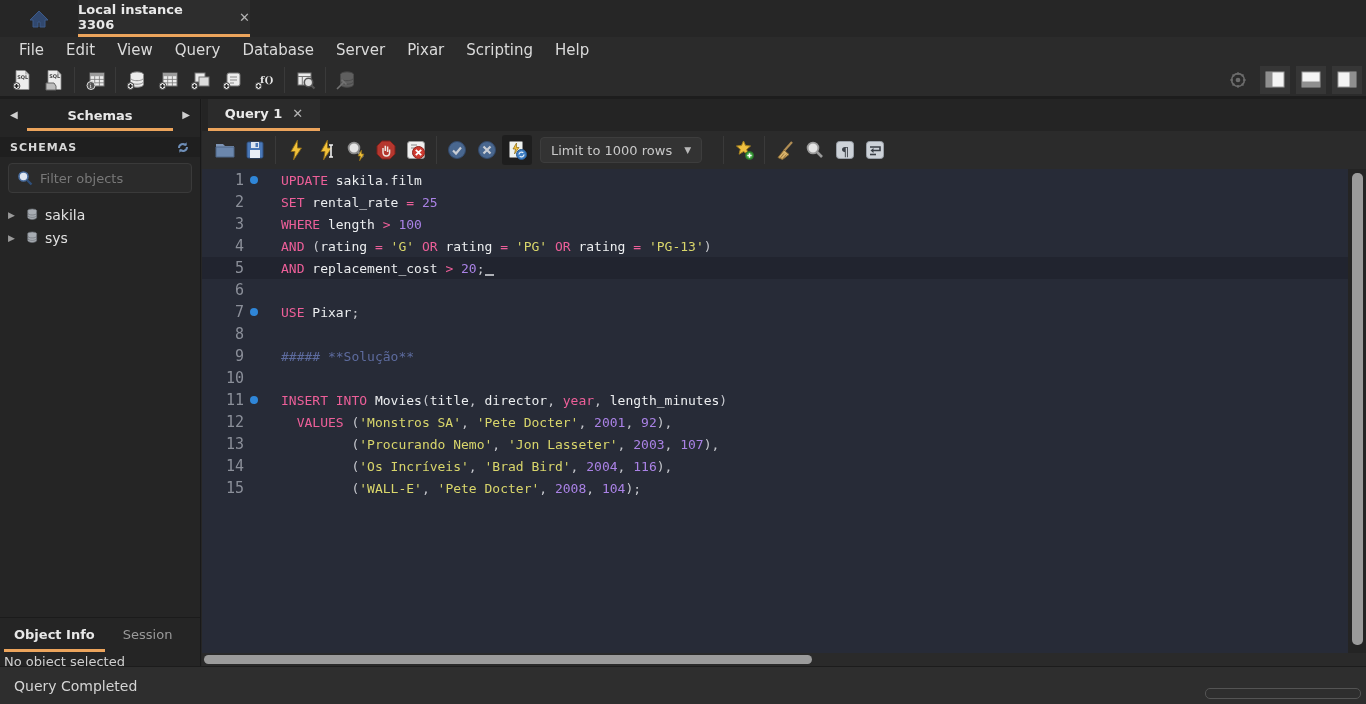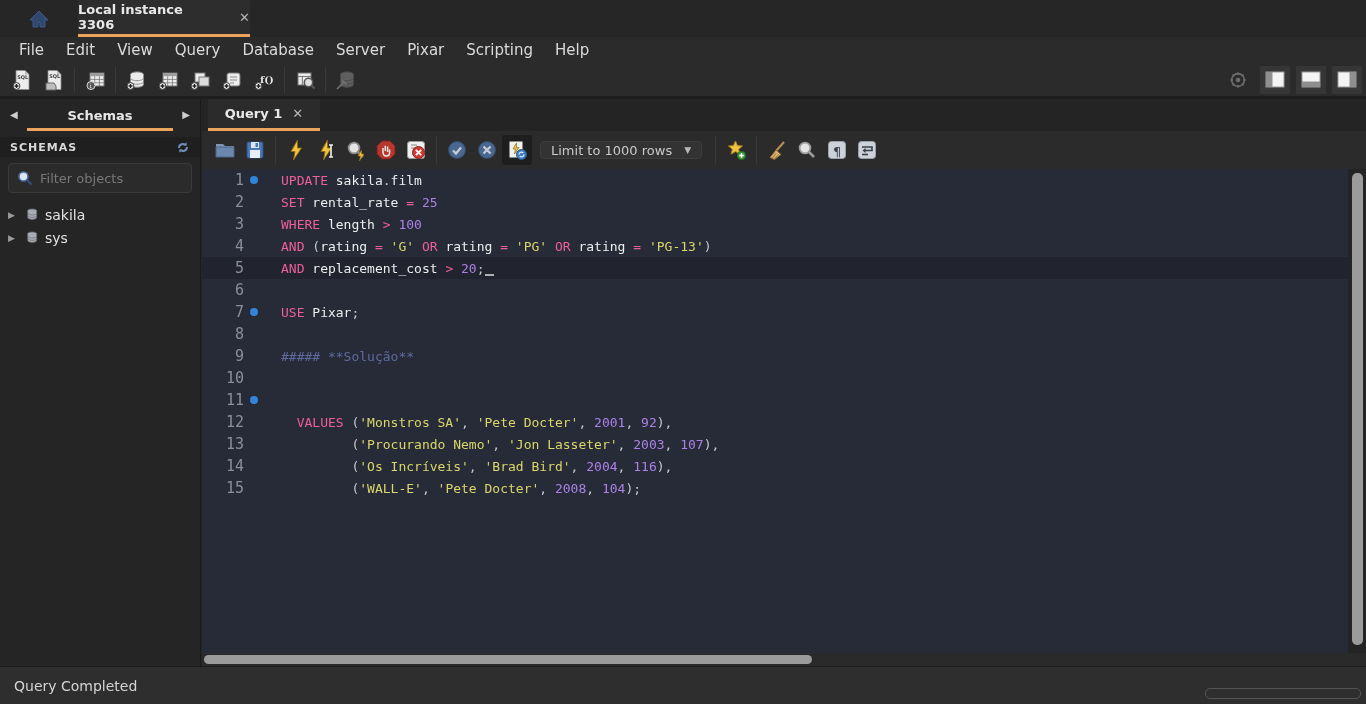--- a/index.html
+++ b/index.html
@@ -50,21 +50,21 @@
   .sb-status { padding-left:4px; color:#cfcfcf; font-size:13px; margin-top:2px; }
   
   .editor-pane { position:absolute; left:202px; top:0; width:1164px; height:567px; background:#242424; }
   .qtabbar { position:relative; height:32px; background:#242424; }
   .qtab { position:absolute; left:6px; top:0; width:112px; height:32px; background:#2b2b2b; border-bottom:3px solid var(--accent); display:flex; align-items:center; justify-content:center; gap:10px; }
   .qtab .t { font-weight:bold; font-size:13px; color:#e9e9e9; }
   .ed-toolbar { height:38px; background:#2b2b2b; display:flex; align-items:center; padding-left:8px; }
   .ebtn { width:30px; height:30px; display:flex; align-items:center; justify-content:center; border-radius:3px; }
   .ebtn.pressed { background:#1e1e1e; }
   .esep { width:1px; height:28px; background:#3a3a3a; margin:0 5px; }
-  .limit-dd { margin-left:8px; margin-right:8px; height:18px; min-width:148px; background:#333333; border:1px solid #3d3d3d; border-radius:4px; display:flex; align-items:center; padding:0 10px; gap:12px; }
+  .limit-dd { margin-left:8px; margin-right:16px; height:26px; min-width:148px; background:#333333; border:1px solid #3d3d3d; border-radius:4px; display:flex; align-items:center; padding:0 10px; gap:12px; }
   .limit-dd .v { color:#c9c9c9; font-size:13px; }
   .limit-dd .caret { color:#b9b9b9; font-size:9px; }
   
   .code-area { position:absolute; left:0; top:70px; width:1164px; height:484px; background:var(--editor-bg); overflow:hidden; }
   .code-line { display:flex; height:22px; align-items:center; }
   .code-line.hl { background:rgba(0,0,0,.14); }
   .lnum { width:42px; text-align:right; color:#8b8f99; font-family:"DejaVu Sans Mono",monospace; font-size:15px; }
   .lmark { width:20px; display:flex; align-items:center; justify-content:center; }
   .dot { width:8px; height:8px; border-radius:50%; background:var(--marker); }
   .ltext { margin-left:17px; font-family:"DejaVu Sans Mono",monospace; font-size:13px; white-space:pre; }
@@ -305,20 +305,27 @@
               <svg width="15" height="15" viewBox="0 0 22 22">
                 <ellipse cx="12" cy="5.5" rx="6.5" ry="2.6" fill="#a8adb3" stroke="#6d7278"></ellipse>
                 <path d="M5.5 5.5v10c0 1.5 2.9 2.7 6.5 2.7s6.5-1.2 6.5-2.7v-10" fill="#a8adb3" stroke="#6d7278"></path>
                 <path d="M5.5 9c0 1.5 2.9 2.7 6.5 2.7S18.5 10.5 18.5 9M5.5 12.5c0 1.5 2.9 2.7 6.5 2.7s6.5-1.2 6.5-2.7" fill="none" stroke="#6d7278"></path>
               </svg>
             </span>
             <span>sys</span>
           </div>
         </div>
 
+      <div class="side-bottom">
+        <div class="sb-tabs" id="side-bottom-tabs">
+            <div class="sb-tab active">Object Info</div>
+            <div class="sb-tab">Session</div>
+          </div>
+        <div class="sb-status">No object selected</div>
+      </div>
     </aside>
 
     <section class="editor-pane">
       <div class="qtabbar">
         <div class="qtab">
           <span class="t">Query 1</span>
           <span class="tab-close">✕</span>
         </div>
       </div>
       <div class="ed-toolbar" id="ed-toolbar">
@@ -514,20 +521,21 @@
           <div class="code-line">
             <span class="lnum">10</span>
             <span class="lmark"></span>
             <span class="ltext"></span>
           </div>
           <div class="code-line">
             <span class="lnum">11</span>
             <span class="lmark">
               <span class="dot"></span>
             </span>
+            <span class="ltext"><span class="t-kw">INSERT INTO </span><span class="t-id">Movies</span><span class="t-p">(</span><span class="t-id">title</span><span class="t-p">, </span><span class="t-id">director</span><span class="t-p">, </span><span class="t-kw">year</span><span class="t-p">, </span><span class="t-id">length_minutes</span><span class="t-p">)</span></span>
           </div>
           <div class="code-line">
             <span class="lnum">12</span>
             <span class="lmark"></span>
             <span class="ltext"><span class="t-p">  </span><span class="t-kw">VALUES </span><span class="t-p">(</span><span class="t-str">'Monstros SA'</span><span class="t-p">, </span><span class="t-str">'Pete Docter'</span><span class="t-p">, </span><span class="t-num">2001</span><span class="t-p">, </span><span class="t-num">92</span><span class="t-p">),</span></span>
           </div>
           <div class="code-line">
             <span class="lnum">13</span>
             <span class="lmark"></span>
             <span class="ltext"><span class="t-p">         (</span><span class="t-str">'Procurando Nemo'</span><span class="t-p">, </span><span class="t-str">'Jon Lasseter'</span><span class="t-p">, </span><span class="t-num">2003</span><span class="t-p">, </span><span class="t-num">107</span><span class="t-p">),</span></span>

